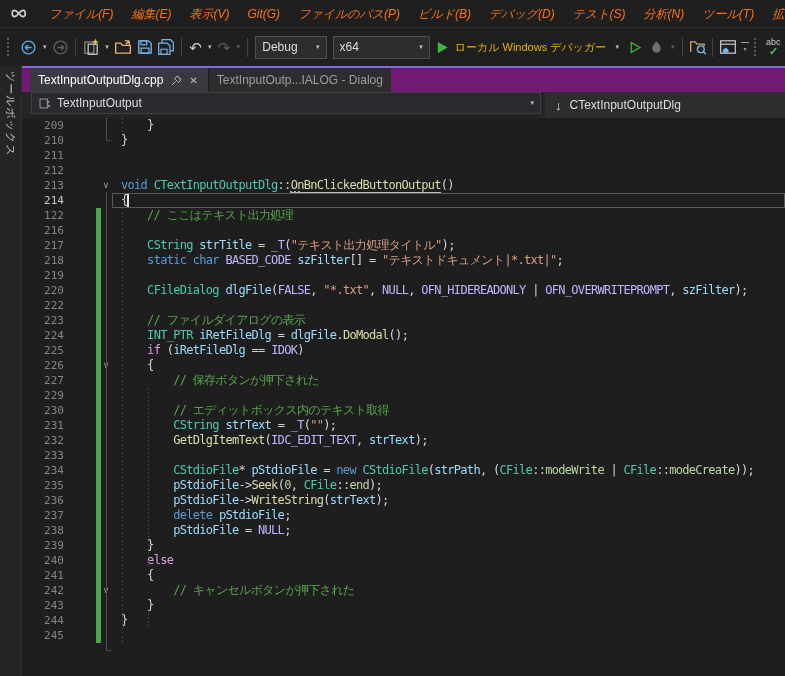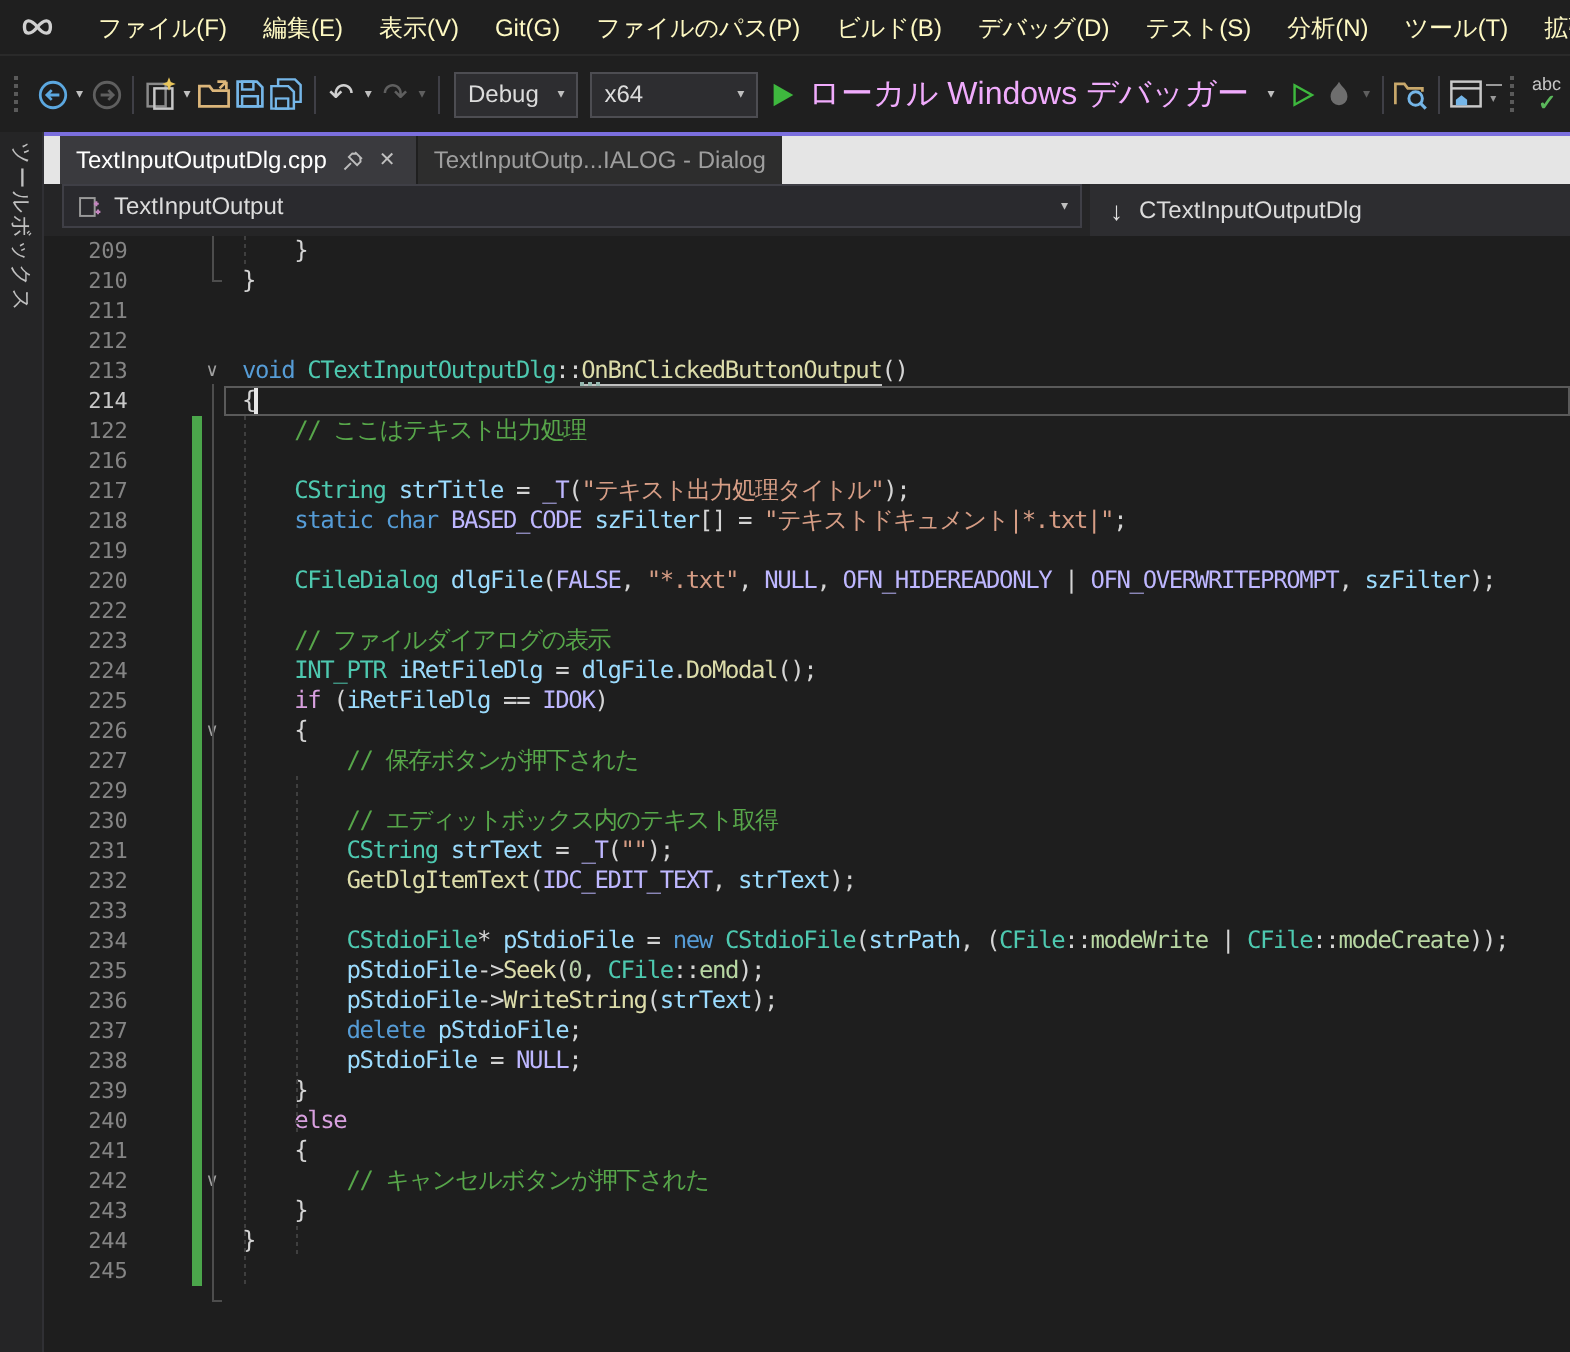--- a/index.html
+++ b/index.html
@@ -5,58 +5,58 @@
   * { margin:0; padding:0; box-sizing:border-box; }
   html,body { width:785px; height:676px; overflow:hidden; background:#1F1F1F;
               font-family:"Liberation Sans", sans-serif; }
   .app { width:785px; height:676px; display:flex; flex-direction:column; }
 
   
   .menubar { height:28px; background:var(--chrome_bg); display:flex; align-items:center;
              overflow:hidden; border-bottom:1px solid #2A2A2A; flex:0 0 28px; }
   .logo { width:17px; height:17px; margin:0 13px 0 10px; flex:0 0 auto; }
   .menu-items { display:flex; height:100%; align-items:center; white-space:nowrap; }
-  .mitem { padding:0 9px; font-size:12px; color:#fef9c3; line-height:28px; }
+  .mitem { padding:0 9px; font-size:12px; color:#f97316; line-height:28px;font-style:italic; }
 
   
   .toolbar { height:38px; background:var(--chrome_bg); display:flex; align-items:center;
              padding-left:4px; overflow:hidden; flex:0 0 38px; }
   .grip { width:6px; height:18px; border-left:2px dotted #5A5A5A; margin:0 5px 0 3px; }
   .tbtn { display:flex; align-items:center; justify-content:center; width:22px; height:24px; }
   .dd { font-size:7px; color:#BFBFBF; width:10px; text-align:center; }
   .dd.dis { color:#5F5F5F; }
   .sep { width:1px; height:19px; background:#3F3F46; margin:0 4px; }
   .combo { height:23px; background:#2D2D30; border:1px solid #4D4D52; display:flex;
            align-items:center; padding:0 6px; color:#DCDCDC; font-size:12px; margin:0 3px; }
   .combo .cdd { margin-left:auto; font-size:7px; color:#BFBFBF; padding-left:8px; }
   .combo.debug { width:72px; }
   .combo.plat  { width:98px; }
   .runbtn { display:flex; align-items:center; margin:0 2px; }
-  .runbtn .lbl { color:#f0abfc; font-size:16px; margin:0 6px 0 5px; white-space:nowrap; }
+  .runbtn .lbl { color:#eab308; font-size:11px; margin:0 6px 0 5px; white-space:nowrap; }
   .glyphbtn { font-size:15px; line-height:1; padding:0 3px; }
   .undo { color:#D0D0D0; } .redo { color:#5F5F5F; }
   .tspacer { flex:1; }
   .ovf { display:flex; flex-direction:column; align-items:center; width:12px; }
   .ovf .bar { width:8px; border-top:1px solid #9A9A9A; margin-bottom:2px; }
   .ovf .car { font-size:6px; color:#9A9A9A; }
   .abc { position:relative; width:20px; height:22px; flex:0 0 auto; }
   .abc .t { position:absolute; top:1px; left:1px; font-size:9px; color:#C8C8C8;
             font-family:"Liberation Sans",sans-serif; }
   .abc .c { position:absolute; bottom:0; left:4px; font-size:11px; color:#5BB85B; font-weight:bold; }
 
   
   .main { flex:1; display:flex; min-height:0; }
   .sidestrip { width:22px; background:#252526; border-right:1px solid #303034; flex:0 0 22px;
                padding-top:5px; display:flex; justify-content:center; }
   .sidestrip .vtext { writing-mode:vertical-rl; text-orientation:sideways;
                       font-size:11px; color:#C0C0C0; letter-spacing:1px; }
   .content { flex:1; display:flex; flex-direction:column; min-width:0; }
 
   
-  .tabrow { height:26px; flex:0 0 26px; background:#e5e5e5; border-top:2px solid var(--tab_accent);
+  .tabrow { height:26px; flex:0 0 26px; background:#701a75; border-top:2px solid var(--tab_accent);
             display:flex; align-items:stretch; padding-left:8px; overflow:hidden; }
   .tab { display:flex; align-items:center; padding:0 8px; font-size:12px; white-space:nowrap; }
   .tab.active { background:#3A3A3E; color:#FFFFFF; }
   .tab.active .tlabel { margin-right:8px; }
   .tab.inactive { background:#2D2D2D; color:#9E9E9E; border-left:1px solid #1F1F1F; }
   .pin { display:flex; align-items:center; margin-right:5px; }
   .closex { color:#C0C0C0; font-size:10px; padding:1px 2px; }
 
   
   .navbar { height:26px; flex:0 0 26px; background:#252526; display:flex; }

